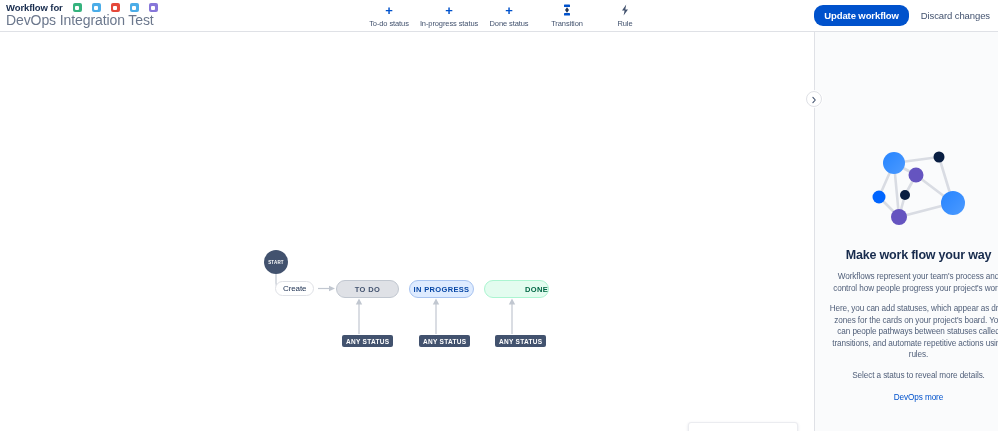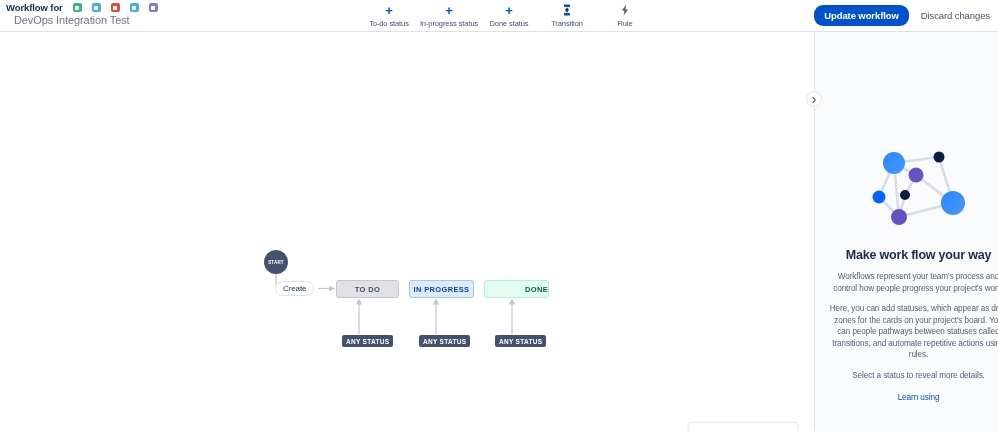--- a/index.html
+++ b/index.html
@@ -22,22 +22,22 @@
   .hdr-titles {
     position: absolute; left: 6px; top: 2px;
   }
   .hdr-line1 {
     display: flex; align-items: center; gap: 10px;
     font-size: 9.5px; font-weight: bold; color: #172b4d;
     line-height: 11px;
     letter-spacing: -0.1px;
   }
   .hdr-line2 {
-    font-size: 11px; color: #6b778c; line-height: 12px;
-    margin-top: 1px; letter-spacing: -0.1px; margin-left: 8px;
+    font-size: 14px; color: #6b778c; line-height: 12px;
+    margin-top: 1px; letter-spacing: -0.1px;
   }
   .itype {
     width: 9px; height: 9px; border-radius: 2px;
     display: inline-flex; align-items: center; justify-content: center;
     flex: none;
   }
   .itype i {
     display: block; width: 4px; height: 4px; background: #fff; border-radius: 1px;
   }
 
@@ -117,21 +117,21 @@
     background: #ffffff;
     display: flex; align-items: center; justify-content: center;
     font-size: 8px; color: #172b4d;
     cursor: pointer;
     letter-spacing: -0.1px;
   }
 
   .status-node {
     position: absolute; top: 248px;
     height: 18px;
-    border-radius: 3px;
+    border-radius: 9px;
     display: flex; align-items: center; justify-content: center;
     font-size: 7.5px; font-weight: bold; letter-spacing: 0.35px;
     cursor: pointer;
   }
   .st-todo   { left: 336px; width: 63px; background: #dfe1e6; border: 1px solid #c1c7d0; color: #42526e; }
   .st-inprog { left: 409px; width: 65px; background: #deebff; border: 1px solid #a7c3f0; color: #0747a6; }
   .st-done   { left: 484px; width: 65px; background: #e3fcef; border: 1px solid #abf5d1; color: #006644; padding-left: 40px; }
 
   .any-status {
     position: absolute; top: 303px;
@@ -356,17 +356,17 @@
         <circle cx="36" cy="50" r="5" fill="#091e42"></circle>
         <circle cx="47" cy="30" r="7.5" fill="#6554c0"></circle>
         <circle cx="30" cy="72" r="8" fill="#6554c0"></circle>
       </svg>
     </div>
 
     <div class="panel-title">Make work flow your way</div>
     <div class="panel-p">Workflows represent your team's process and control how people progress your project's work.</div>
     <div class="panel-p">Here, you can add statuses, which appear as drop zones for the cards on your project's board. You can people pathways between statuses called transitions, and automate repetitive actions using rules.</div>
     <div class="panel-p">Select a status to reveal more details.</div>
-    <a class="panel-link">Learn using</a>
+    <a class="panel-link">DevOps more</a>
 
   </div>
 
 </div>
 
 </body></html>

